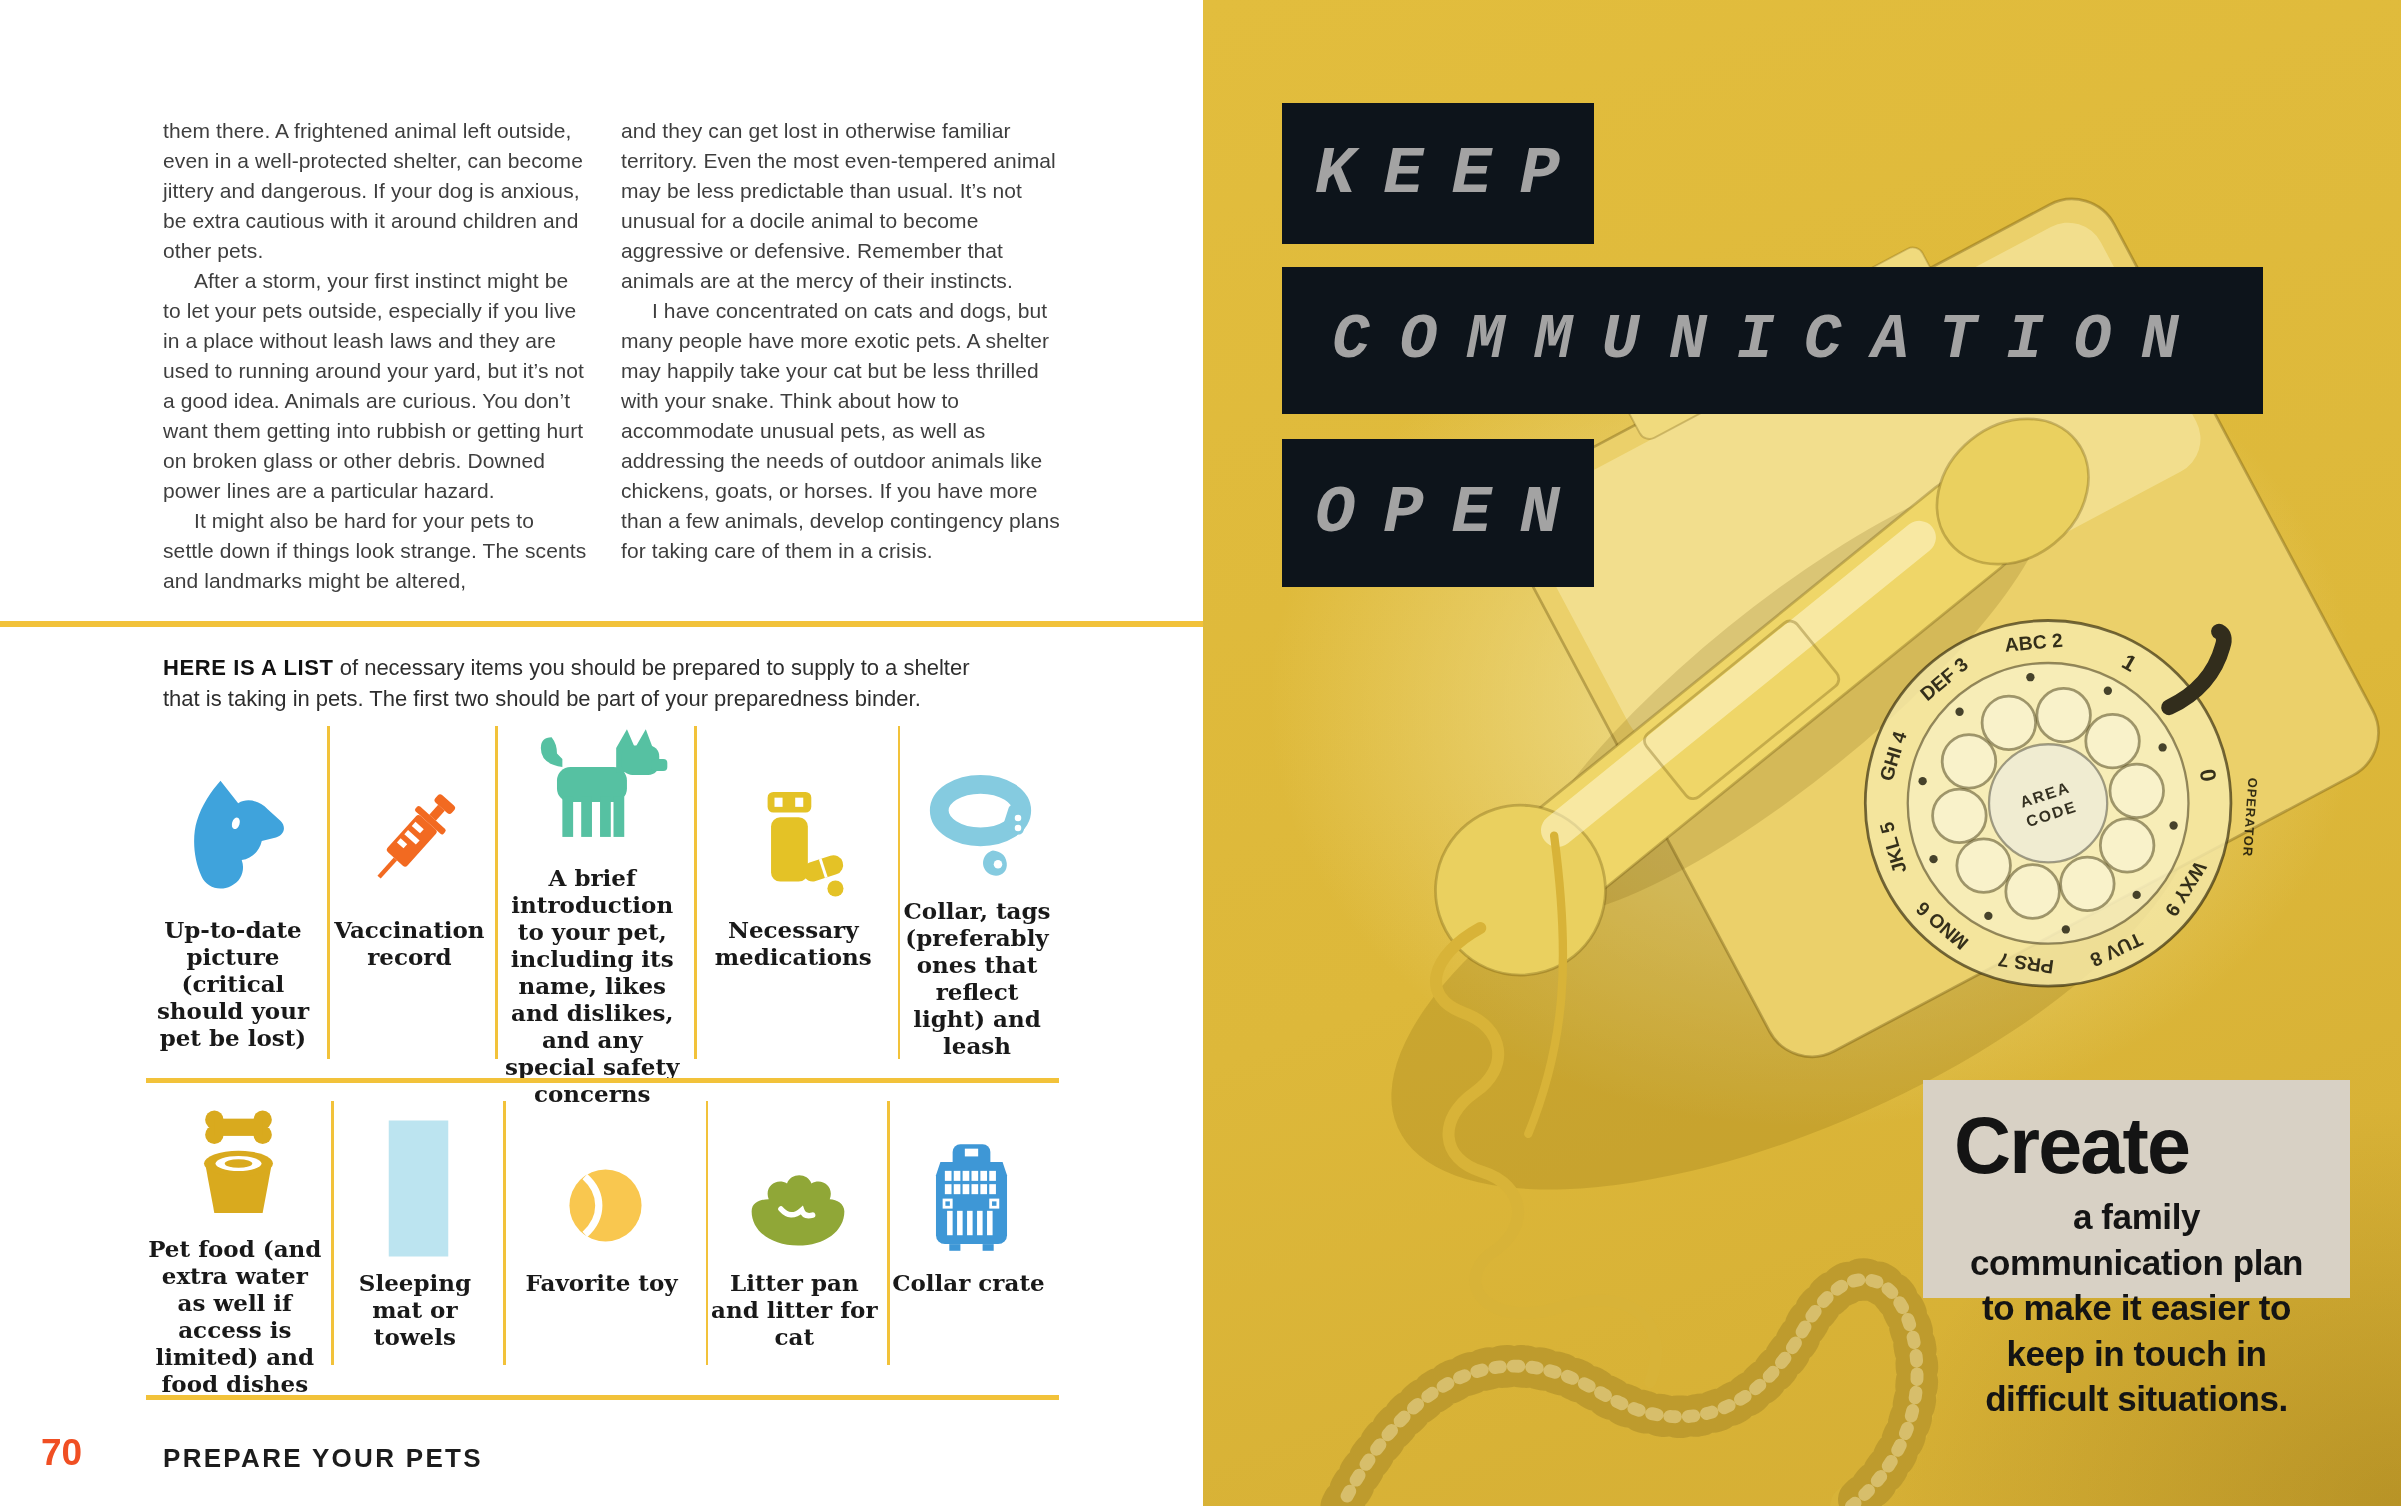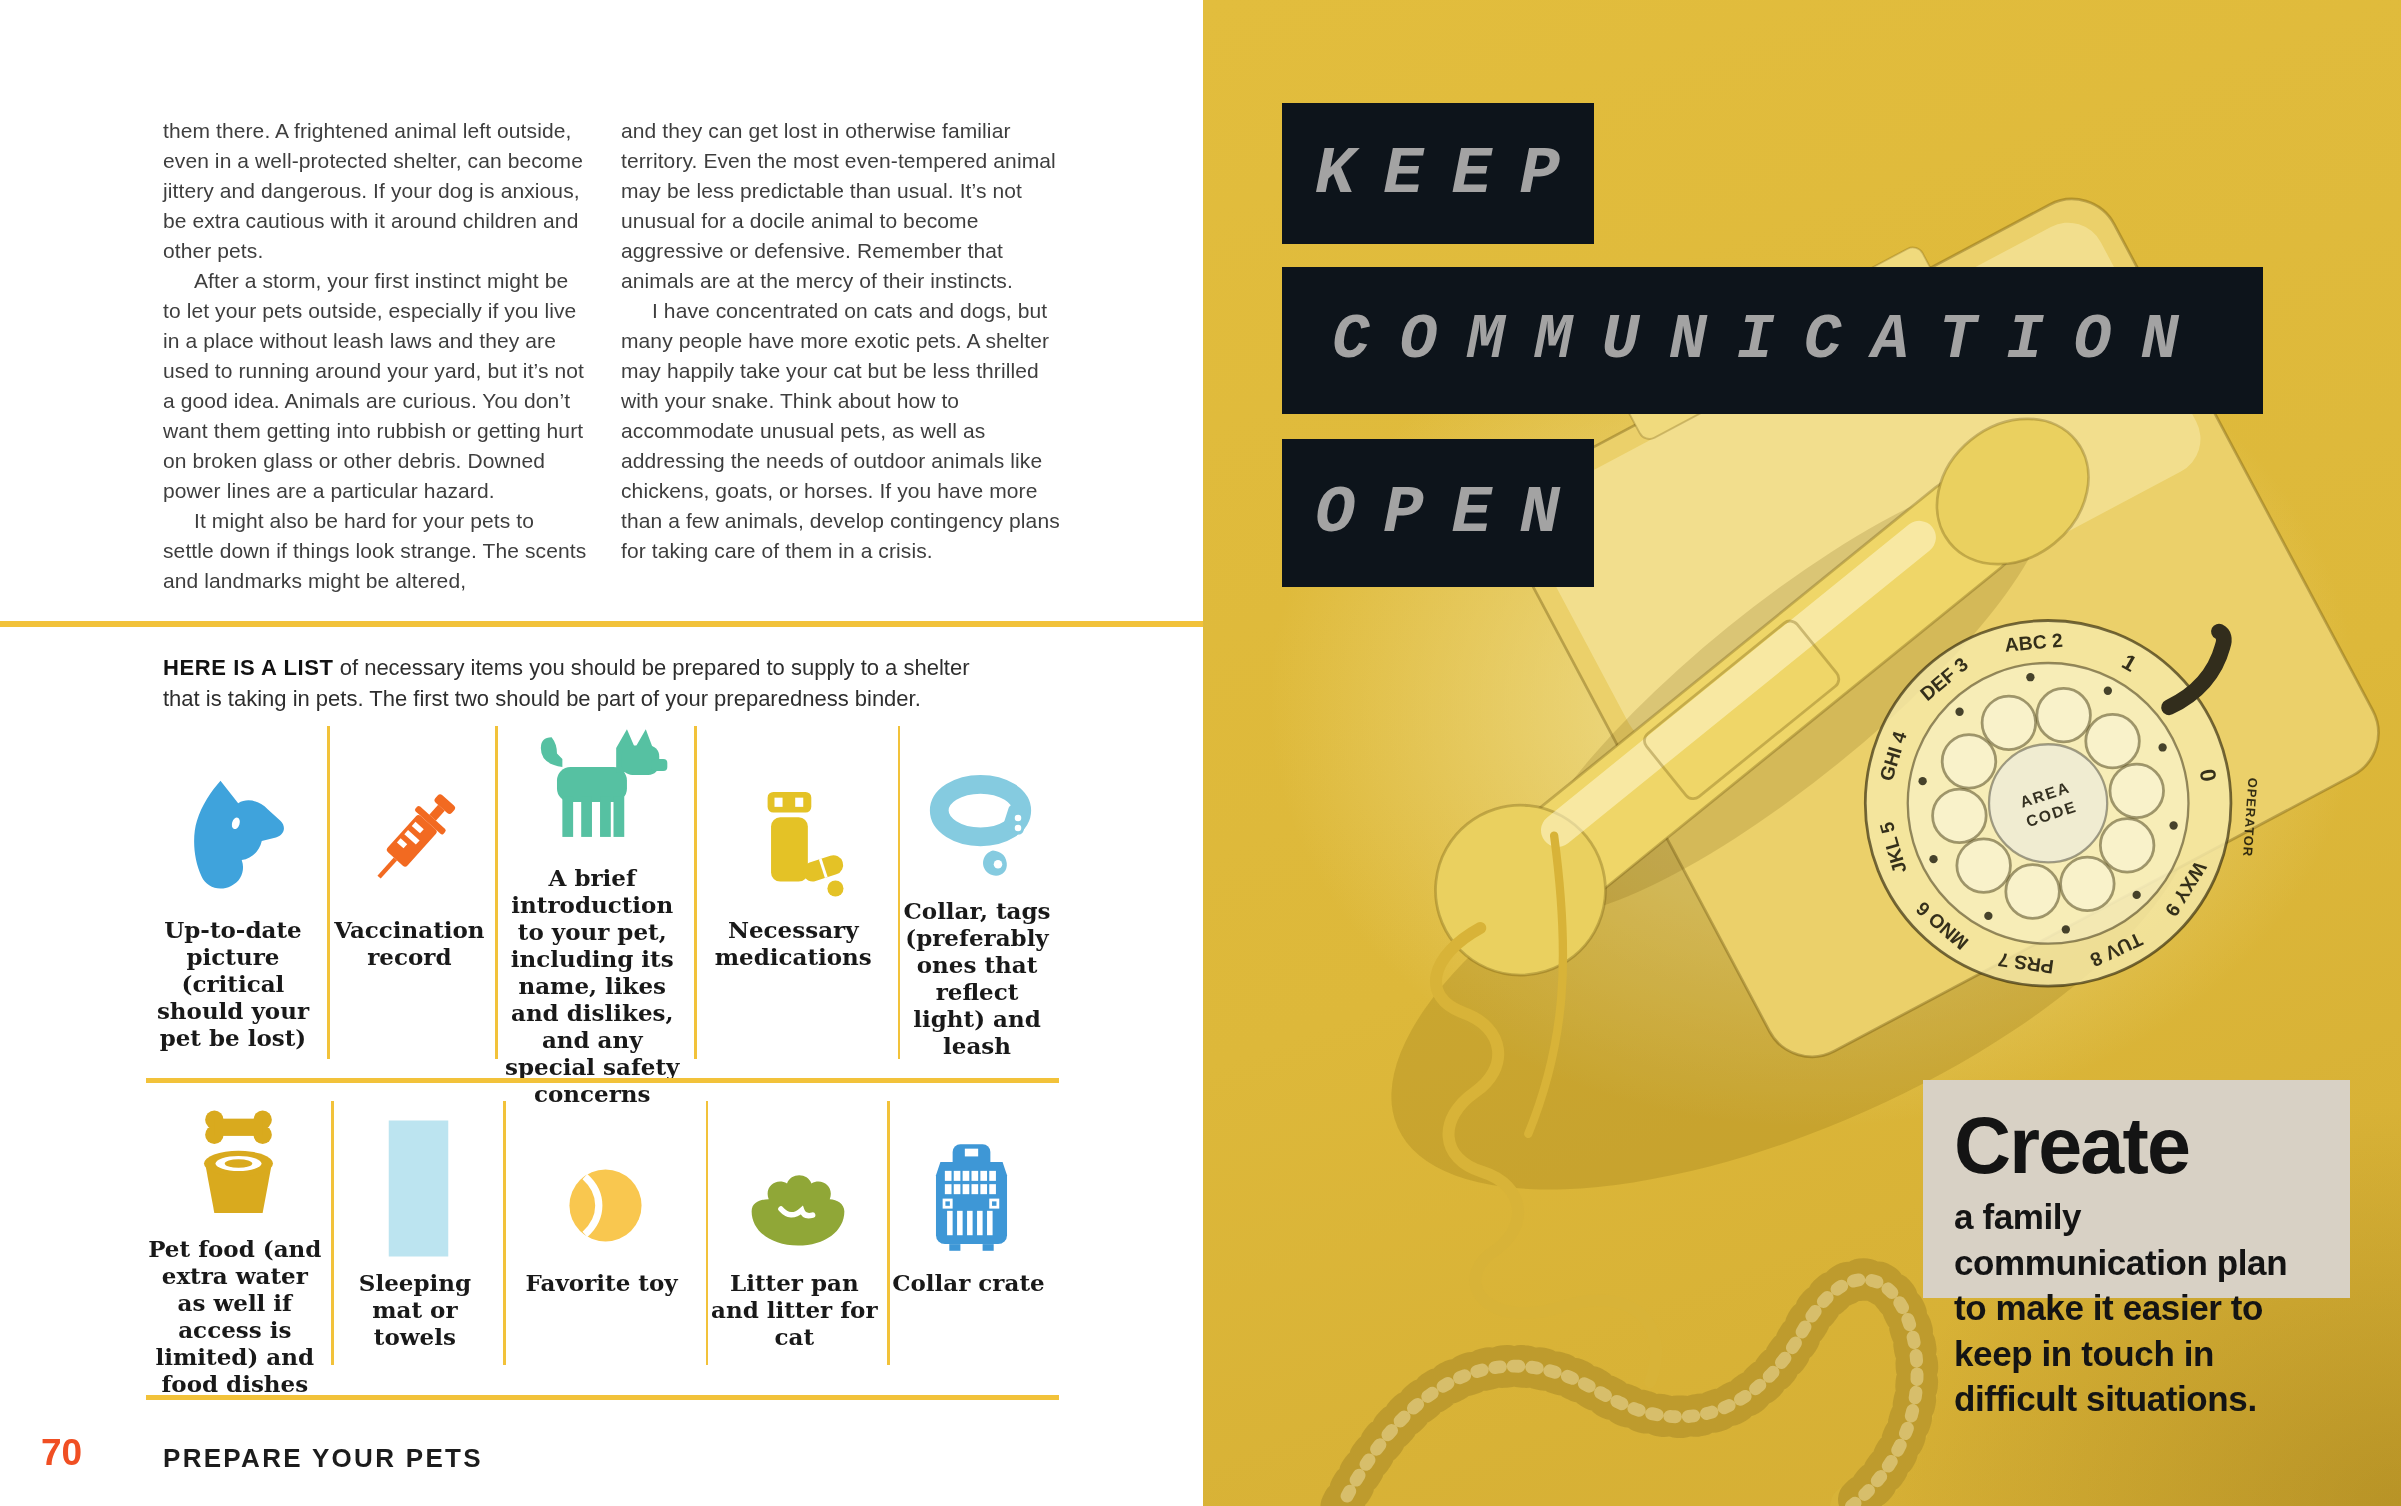--- a/index.html
+++ b/index.html
@@ -61,21 +61,21 @@
 
   .block{position:absolute;background:var(--black-block);color:#a3a3a3;display:flex;align-items:center;
          font-family:"Liberation Mono","DejaVu Sans Mono",monospace;font-weight:bold;white-space:nowrap;overflow:hidden;font-style:italic;}
   .block-keep{left:79px;top:103px;width:312px;height:141px;font-size:67px;letter-spacing:28px;padding-left:33px;}
   .block-comm{left:79px;top:267px;width:981px;height:147px;font-size:63px;letter-spacing:29.6px;padding-left:50px;}
   .block-open{left:79px;top:439px;width:312px;height:148px;font-size:67px;letter-spacing:28px;padding-left:33px;}
 
   .callout{position:absolute;left:720px;top:1080px;width:427px;height:218px;background:var(--beige);
            padding:28px 31px;color:#141414;}
   .callout h2{font-size:79px;line-height:.95;font-weight:bold;letter-spacing:-1.8px;margin-bottom:11px;}
-  .callout p{font-size:35px;line-height:1.3;font-weight:bold;letter-spacing:-0.4px;}
+  .callout p{font-size:35px;line-height:1.3;font-weight:bold;letter-spacing:-0.4px;text-align:center;}
 
   .dial-text{font-family:"Liberation Sans",sans-serif;font-weight:bold;fill:rgba(25,22,8,.88);}
 </style>
 </head>
 <body>
 
 <div class="spread">
 
   <section class="left-page">
 

